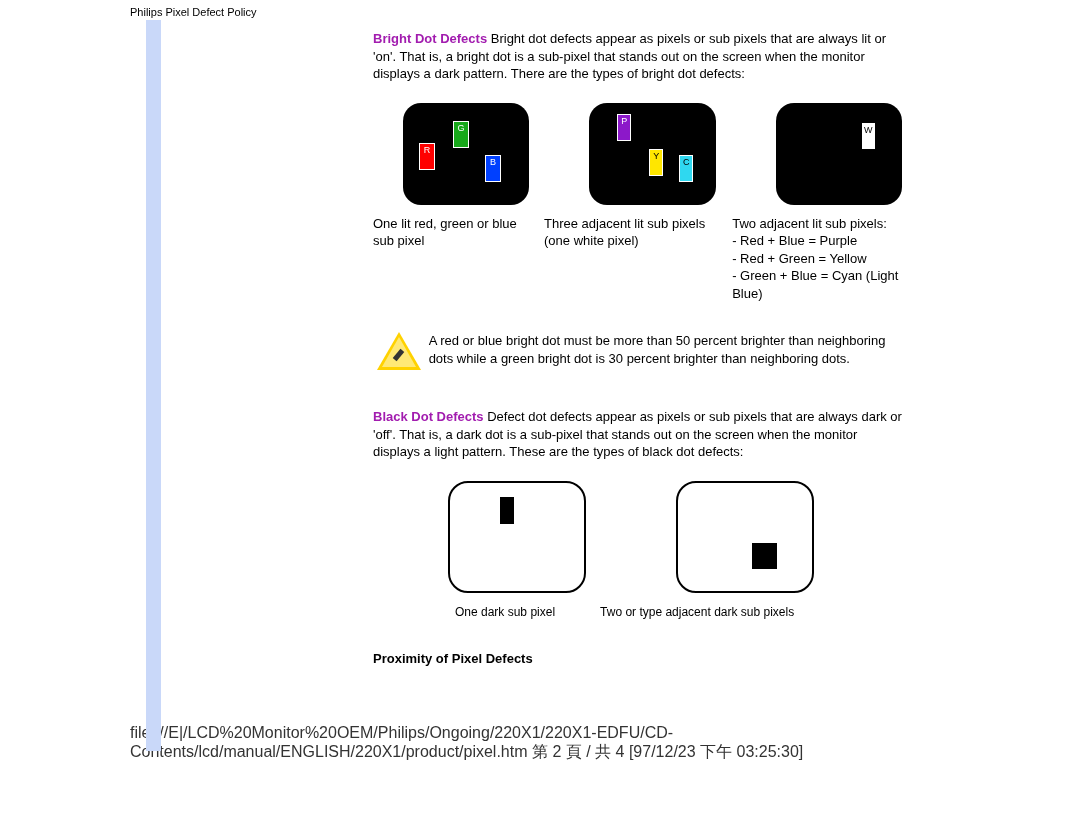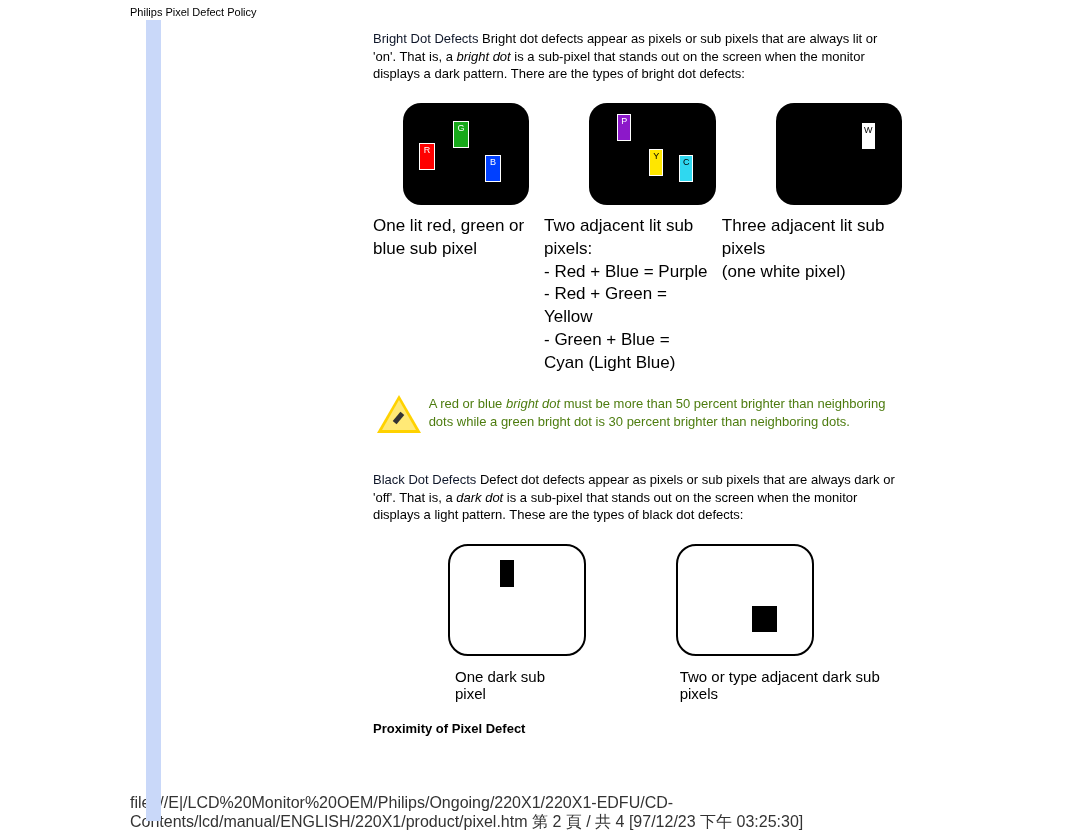--- a/index.html
+++ b/index.html
@@ -3,38 +3,38 @@
 <meta charset="utf-8">
 <style>
 html,body{margin:0;padding:0;font-family:Arial,Helvetica,sans-serif;font-size:13px;color:#000;background:#fff}
 .page{width:864px;margin:0 auto;position:relative}
 .header-title{font-size:11px;padding:6px 0 0 22px;color:#000}
 .bar-left,.bar-right{position:absolute;top:20px;bottom:20px;width:15px;background:#c9d8f9}
 .bar-left{left:38px}
 .bar-right{left:1025px}
 .content{margin:0 60px 0 60px;padding:12px 10px 40px 205px}
 .para{line-height:1.35;margin:0 0 14px 0}
-.blue-bold{color:#0f172a;font-weight:400}
-.italic{font-style:italic}
+.blue-bold{color:#a21caf;font-weight:700}
+.italic{}
 .imgrow{display:flex;gap:60px;margin:20px 0 8px 30px}
 .screen{width:130px;height:102px;border-radius:18px;background:#000;position:relative}
 .sp{position:absolute;border:1px solid #fff;display:flex;align-items:flex-start;justify-content:center;font-size:9px;color:#fff;padding-top:1px;box-sizing:border-box}
 .r{background:#ff0000}.g{background:#17a81a}.b{background:#0040ff}.p{background:#8c18c9}.y{background:#ffe600;color:#000}.c{background:#2fd8f0;color:#000}.w{background:#fff;color:#000}
-.caprow{display:flex;gap:8px;margin:10px 0 20px 0;font-size:17px}
+.caprow{display:flex;gap:8px;margin:10px 0 30px 0;font-size:13px}
 .cap{line-height:1.35}
 .cap1{width:190px}.cap2{width:198px}.cap3{width:210px}
 .warn-row{display:flex;align-items:flex-start;gap:28px;margin:20px 0 36px 4px}
 .warn-icon{width:44px;height:40px;position:relative}
 .tri{width:0;height:0;border-left:22px solid transparent;border-right:22px solid transparent;border-bottom:38px solid #ffd200;position:absolute;top:0;left:0}
 .tri2{width:0;height:0;border-left:17px solid transparent;border-right:17px solid transparent;border-bottom:30px solid #ffe976;position:absolute;top:5px;left:5px}
 .pen{position:absolute;width:5px;height:12px;background:#333;transform:rotate(40deg);top:17px;left:19px}
-.warn-text{color:#4d7c0f;font-size:13px;line-height:1.35;max-width:540px}
+.warn-text{color:#000000;font-size:13px;line-height:1.35;max-width:540px}
 .light-screen{width:134px;height:108px;border-radius:20px;background:#fff;border:2px solid #000;position:relative}
 .dark-sp{position:absolute;background:#000}
-.caprow2{display:flex;gap:110px;margin:12px 0 19px 82px;font-size:15px}
+.caprow2{display:flex;gap:45px;margin:12px 0 32px 82px;font-size:12px}
 .sect-head{font-weight:bold;margin:12px 0 14px 0}
 .footer{font-size:16px;padding:4px 0 8px 22px;color:#333}
 </style>
 </head>
 <body>
 
 <div class="page">
   <div class="header-title">Philips Pixel Defect Policy</div>
   <div class="bar-left"></div>
   <div class="bar-right"></div>
@@ -56,29 +56,29 @@
         <div class="sp y" style="left:60px;top:46px;width:14px;height:27px">Y</div>
         <div class="sp c" style="left:90px;top:52px;width:14px;height:27px">C</div>
       </div>
       <div class="screen">
         <div class="sp w" style="left:86px;top:20px;width:13px;height:26px">W</div>
       </div>
     </div>
 
     <div class="caprow">
       <div class="cap cap1">One lit red, green or blue sub pixel</div>
+      <div class="cap cap3">
+        <span>Three adjacent lit sub pixels</span><br>
+        <span>(one white pixel)</span>
+      </div>
       <div class="cap cap2">
         <span>Two adjacent lit sub pixels:</span><br>
         <span>- Red + Blue = Purple</span><br>
         <span>- Red + Green = Yellow</span><br>
         <span>- Green + Blue = Cyan (Light Blue)</span>
-      </div>
-      <div class="cap cap3">
-        <span>Three adjacent lit sub pixels</span><br>
-        <span>(one white pixel)</span>
       </div>
     </div>
 
     <div class="warn-row">
       <div class="warn-icon">
         <div class="tri"></div>
           <div class="tri2"></div>
           <div class="pen"></div>
       </div>
       <div class="warn-text">
@@ -97,18 +97,18 @@
       <div class="light-screen">
         <div class="dark-sp" style="left:74px;top:60px;width:25px;height:26px"></div>
       </div>
     </div>
 
     <div class="caprow2">
       <div>One dark sub pixel</div>
       <div>Two or type adjacent dark sub pixels</div>
     </div>
 
-    <div class="sect-head">Proximity of Pixel Defect</div>
+    <div class="sect-head">Proximity of Pixel Defects</div>
 
   </div>
 
   <div class="footer">file:///E|/LCD%20Monitor%20OEM/Philips/Ongoing/220X1/220X1-EDFU/CD-Contents/lcd/manual/ENGLISH/220X1/product/pixel.htm 第 2 頁 / 共 4 [97/12/23 下午 03:25:30]</div>
 </div>
 
 </body></html>

